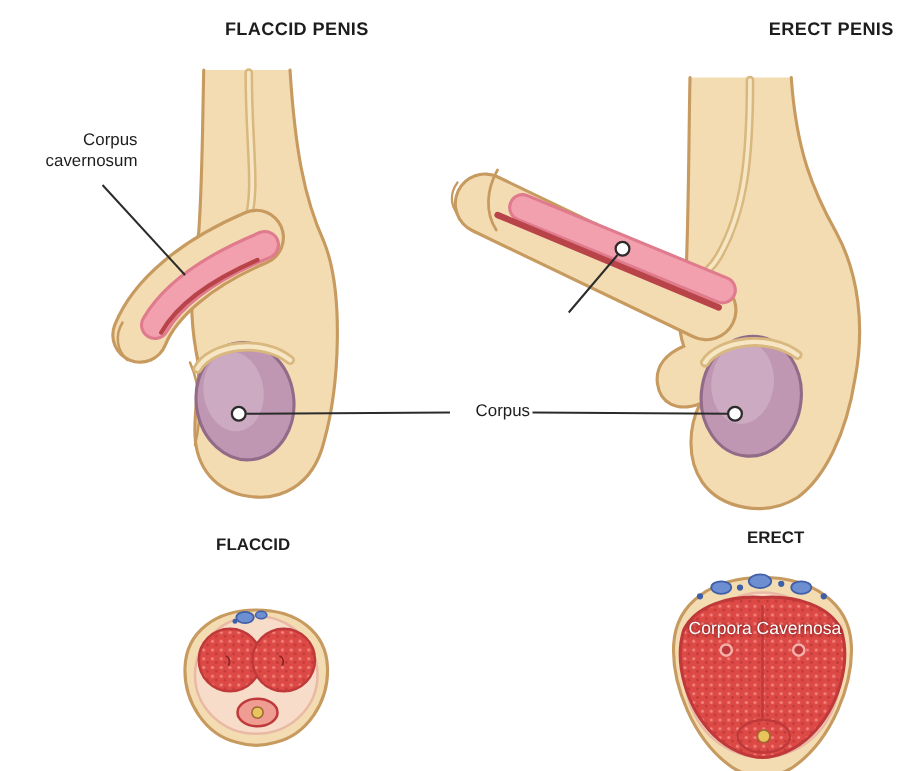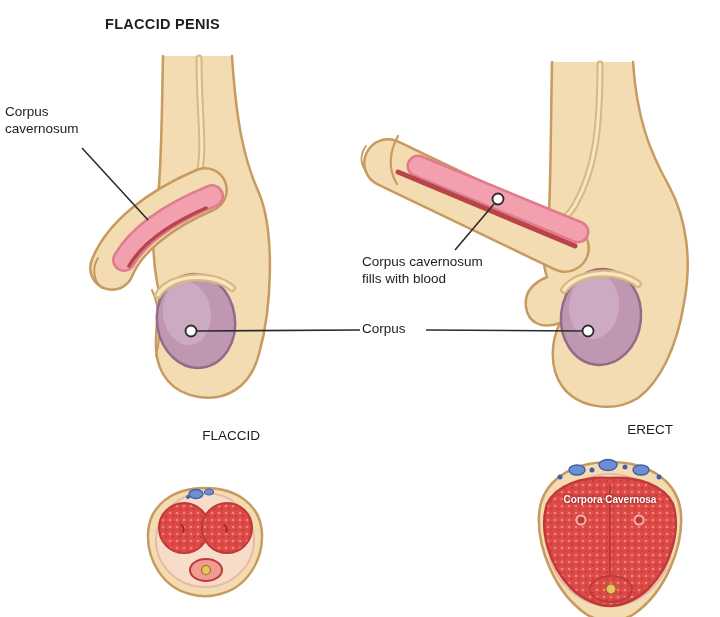--- a/index.html
+++ b/index.html
@@ -1,24 +1,24 @@
 <!DOCTYPE html>
 <html style="--skin: #f4dcb2; --outline: #c79a5f; --duct: #d9b87f; --ductLight: #f6e6c4; --pink: #f29fae; --pinkEdge: #df7b8d; --redStrip: #b84349; --testis: #bf97b2; --testisEdge: #926b89; --testisHi: #d9bdd1; --red: #dd4a46; --redDark: #c0393a; --redLight: #f2827e; --cream: #f7ddc9; --creamEdge: #e9b9a5; --yellow: #e9c35b; --yellowEdge: #9a6a2f; --blue: #6e8ed2; --blueDark: #3f5fa8; --line: #2b2b2b; --text: #1d1d1d;"><head>
 <meta charset="utf-8">
 <style>
   *{margin:0;padding:0;box-sizing:border-box}
   html,body{background:#fff}
   body{font-family:"Liberation Sans",sans-serif}
   .canvas{position:relative;width:720px;height:617px;background:#fff;overflow:hidden}
   .canvas svg{position:absolute;left:0;top:0}
   .lbl{position:absolute;color:var(--text,#1d1d1d);line-height:1.25}
-  .heading{font-weight:bold;font-size:14.5px;letter-spacing:.3px;text-align:left}
-  .callout{font-size:13.5px;text-align:left}
-  .sub{font-weight:normal;font-size:13.5px;text-align:right}
-  .inlbl{font-size:10px;font-weight:bold;color:#fff;text-align:center;
+  .heading{font-weight:bold;font-size:14.5px;letter-spacing:.3px;text-align:right}
+  .callout{font-size:13.5px;text-align:right}
+  .sub{font-weight:bold;font-size:13.5px;text-align:center}
+  .inlbl{font-size:14px;font-weight:normal;color:#fff;text-align:right;
          text-shadow:0 0 2px rgba(120,20,20,.85),0 0 3px rgba(120,20,20,.6)}
 </style>
 </head>
 <body>
 
 <div class="canvas">
 
   <svg width="720" height="617" viewBox="0 0 720 617">
     <defs>
       <pattern id="redtex" width="7" height="7" patternUnits="userSpaceOnUse">
@@ -112,22 +112,22 @@
       <ellipse cx="608" cy="465" rx="9" ry="5.5" style="fill:var(--blue);stroke:var(--blueDark)" stroke-width="1.4"></ellipse>
       <ellipse cx="641" cy="470" rx="8" ry="5" style="fill:var(--blue);stroke:var(--blueDark)" stroke-width="1.4"></ellipse>
       <circle cx="592" cy="470" r="2.5" style="fill:var(--blueDark)"></circle>
       <circle cx="625" cy="467" r="2.5" style="fill:var(--blueDark)"></circle>
       <circle cx="560" cy="477" r="2.5" style="fill:var(--blueDark)"></circle>
       <circle cx="659" cy="477" r="2.5" style="fill:var(--blueDark)"></circle>
     </g>
   </svg>
 
   <div class="lbl heading" style="left:105px;top:15px;width:190px">FLACCID PENIS</div>
+  <div class="lbl heading" style="left:535px;top:15px;width:180px">ERECT PENIS</div>
 
   <div class="lbl callout" style="left:5px;top:104px;width:105px">Corpus cavernosum</div>
-  <div class="lbl callout" style="left:362px;top:254px;width:140px">Corpus cavernosum fills with blood</div>
   <div class="lbl callout" style="left:362px;top:321px;width:62px">Corpus</div>
 
   <div class="lbl sub" style="left:145px;top:428px;width:115px">FLACCID</div>
   <div class="lbl sub" style="left:568px;top:422px;width:105px">ERECT</div>
 
   <div class="lbl inlbl" style="left:547px;top:494px;width:126px">Corpora Cavernosa</div>
 </div>
 
 </body></html>

